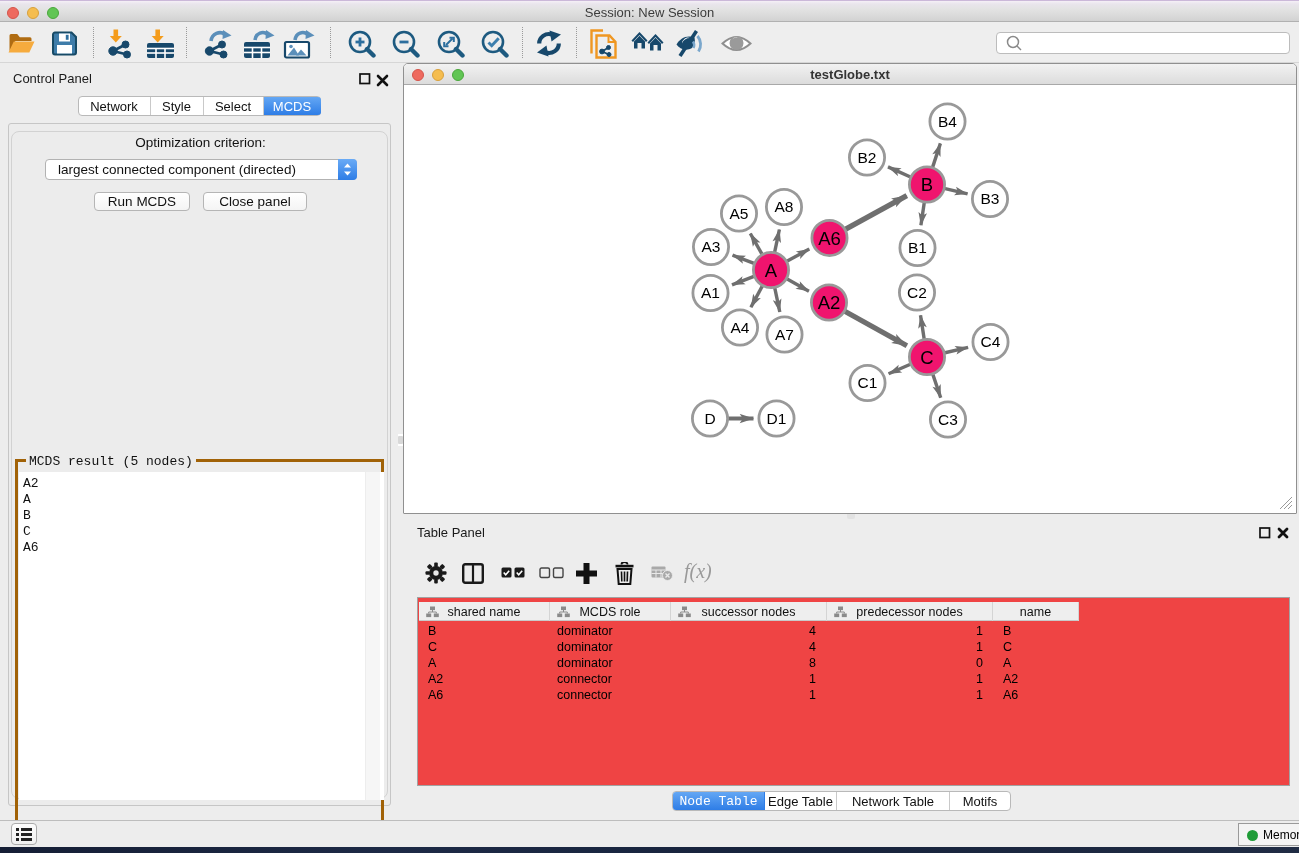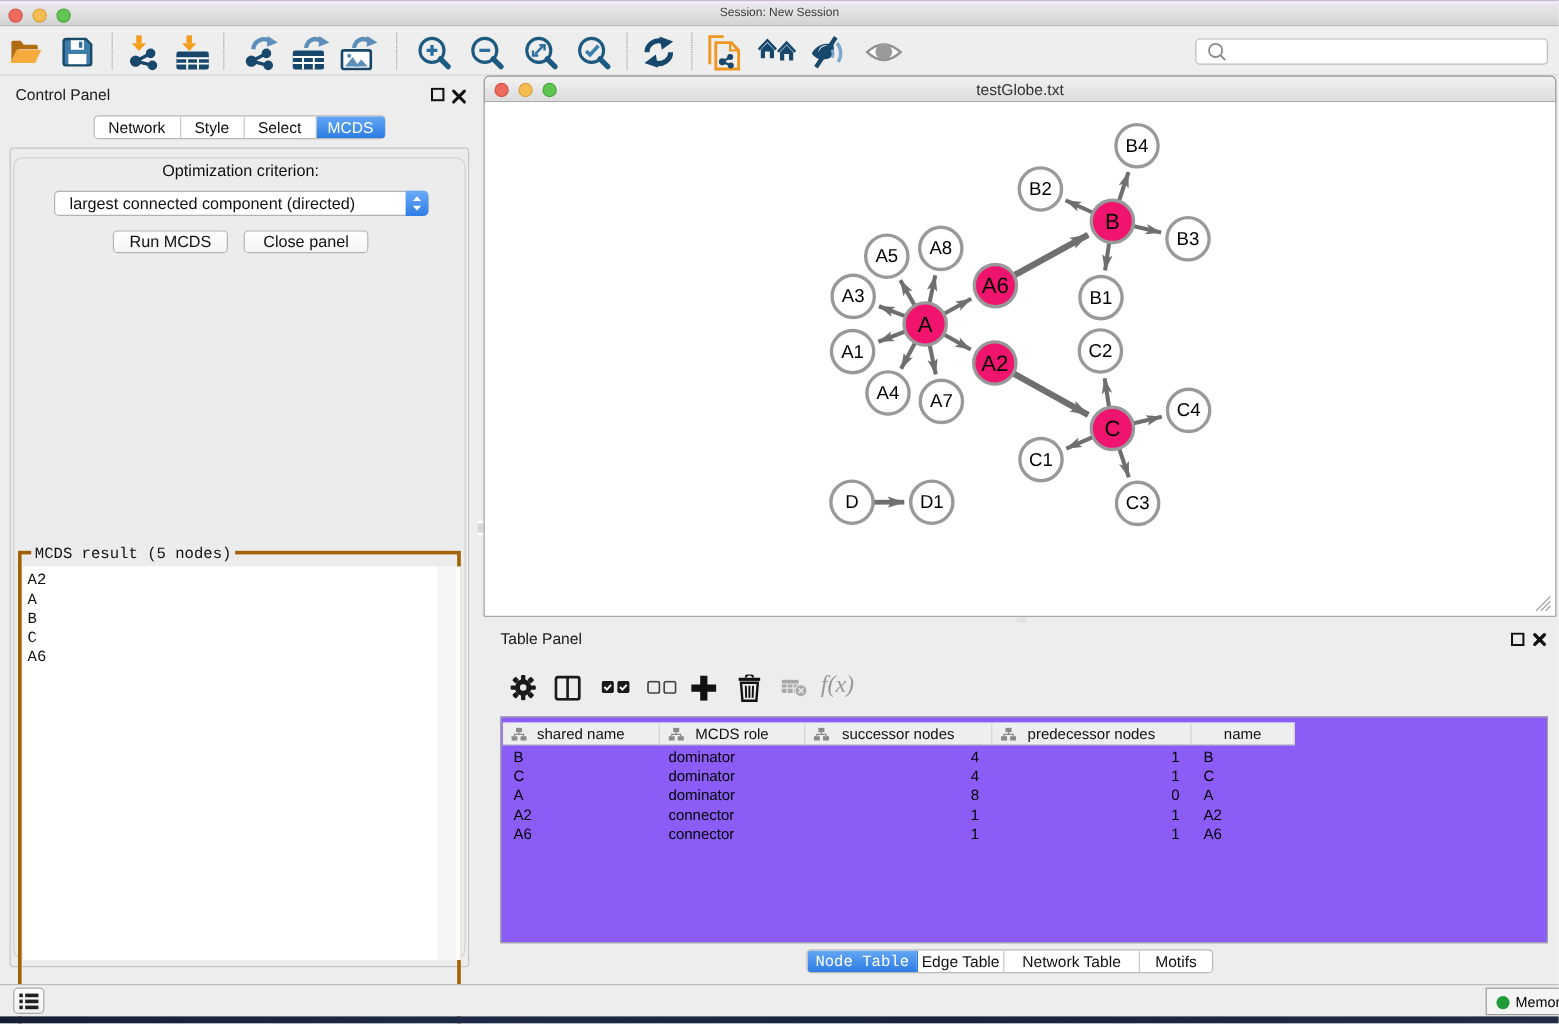--- a/index.html
+++ b/index.html
@@ -6,21 +6,21 @@
 html,body { width:1299px; height:853px; overflow:hidden; }
 #app { position:relative; width:1299px; height:853px; background:#ededed;
   font-family:"Liberation Sans",sans-serif; }
 .abs { position:absolute; }
 
 #titlebar { left:0; top:0; width:1299px; height:22px;
   background:linear-gradient(#f5f0f7,#e9e5ec 15%,#e3e3e3 40%,#d2d2d2);
   border-top:1px solid #cbb8d9; border-bottom:1px solid #b1b1b1; }
 .tl { position:absolute; width:12px; height:12px; border-radius:50%; top:6px; }
 #titlebar .tl { top:6px; }
-#ttext { left:0; top:4px; width:1299px; text-align:center; font-size:10px; color:#3c3c3c; }
+#ttext { left:0; top:4px; width:1299px; text-align:center; font-size:13px; color:#3c3c3c; }
 
 #toolbar { left:0; top:22px; width:1299px; height:41px; background:#eeeeee; border-bottom:1px solid #d6d6d6; }
 .tsep { position:absolute; top:5px; height:31px; width:0; border-left:1px dotted #9a9a9a; }
 .ticon { position:absolute; top:7px; }
 #searchbox { position:absolute; left:996px; top:10px; width:294px; height:22px; background:#fff;
   border:1px solid #bcbcbc; border-radius:4px; }
 
 #cp-title { left:13px; top:71px; font-size:13px; color:#1a1a1a; }
 .winbtn { position:absolute; }
 #cp-tabs { left:78px; top:96px; width:243px; height:20px; background:#fff; border:1px solid #b9b9b9;
@@ -50,25 +50,25 @@
 #listbtn { left:11px; top:2px; width:26px; height:22px; background:linear-gradient(#fdfdfd,#f0f0f0);
   border:1px solid #ababab; border-radius:4px; }
 #membtn { left:1214px; top:2px; width:75px; height:23px; background:#f4f4f4; border:1px solid #9a9a9a;
   font-size:12px; color:#000000;margin-left:24px; }
 #memdot { left:8px; top:5.5px; width:11px; height:11px; border-radius:50%; background:#1f9c38; }
 
 #gwin { left:403px; top:63px; width:894px; height:451px; background:#fff;
   border:1px solid #909090; border-radius:5px 5px 1px 1px; }
 #gtbar { left:0; top:0; width:892px; height:21px;
   background:linear-gradient(#f2f2f2,#dcdcdc); border-bottom:1px solid #a8a8a8; border-radius:4px 4px 0 0; }
-#gtitle { left:0; top:3px; width:892px; text-align:center; font-size:13px; color:#333; }
+#gtitle { left:0; top:3px; width:892px; text-align:center; font-size:13px; color:#333;font-weight:bold; }
 #gcanvas { left:0; top:22px; width:892px; height:427px; background:#fff; }
 
 #tp-title { left:417px; top:525px; font-size:13px; color:#1a1a1a; }
-#tbl { left:417px; top:597px; width:873px; height:189px; background:#8b5cf6; border:1px solid #a2a2a2; }
+#tbl { left:417px; top:597px; width:873px; height:189px; background:#ef4444; border:1px solid #a2a2a2; }
 #thead { left:1px; top:4px; width:660px; height:19px; background:#eeeeee; border-bottom:1px solid #c9c9c9;
   font-size:12.5px; color:#111; }
 .th { position:absolute; top:0; height:19px; border-right:1px solid #d4d4d4; }
 .th span { position:absolute; top:2.5px; width:100%; text-align:center; }
 .th svg { position:absolute; left:7px; top:3.5px; }
 .tr { position:absolute; font-size:12.5px; color:#000; height:16px; line-height:16px; }
 
 #bot-tabs { left:672px; top:791px; height:20px; background:#fff; border:1px solid #b9b9b9; border-radius:4px;
   display:flex; font-size:13px; color:#111; }
 #bot-tabs .seg { text-align:center; line-height:19px; border-right:1px solid #c9c9c9; }

